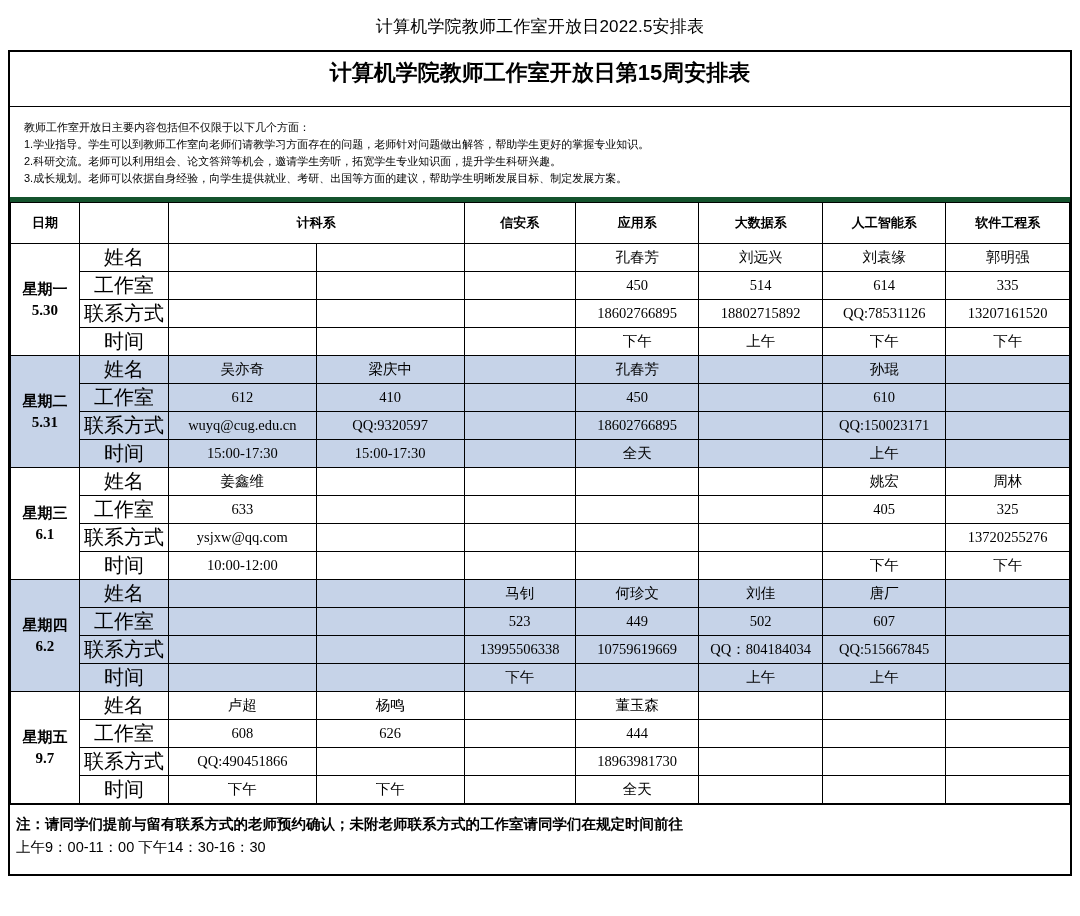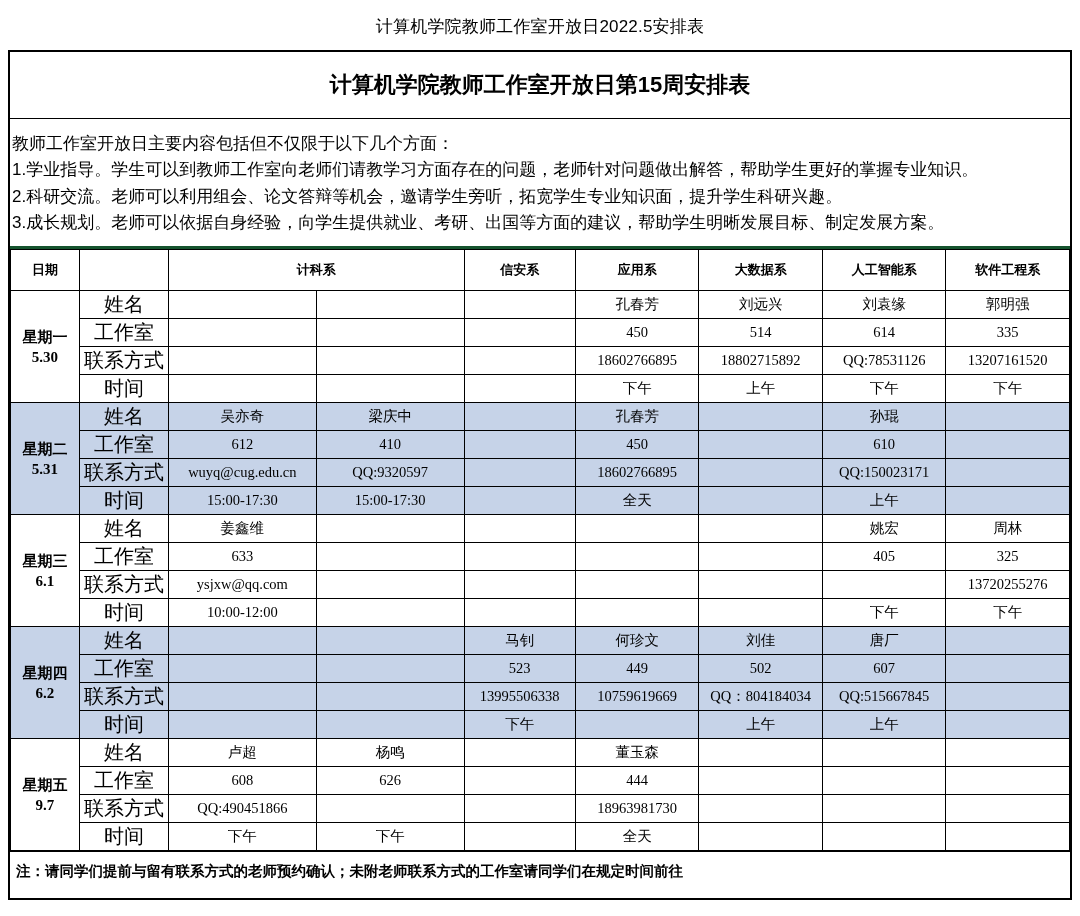--- a/index.html
+++ b/index.html
@@ -30,29 +30,29 @@
   .frame {
     margin: 0 8px;
     border: 2px solid #000;
     box-sizing: border-box;
   }
   .title-bar {
     text-align: center;
     font-size: 22px;
     font-weight: bold;
     font-family: "Liberation Sans", "DejaVu Sans", sans-serif;
-    padding: 18px 0 18px 0;
+    padding: 6px 0 18px 0;
     border-bottom: 1px solid #000;
   }
   .intro {
-    padding: 12px 6px 10px 2px;
-    font-size: 17px;
+    padding: 12px 6px 10px 14px;
+    font-size: 11px;
     font-family: "Liberation Sans", "DejaVu Sans", sans-serif;
     line-height: 1.55;
-    border-bottom: 3px solid #14532d;
+    border-bottom: 5px solid #14532d;
   }
   .intro div { white-space: nowrap; }
   table.sched {
     width: 100%;
     border-collapse: collapse;
     table-layout: fixed;
     font-size: 14.5px;
   }
   table.sched th, table.sched td {
     border: 1px solid #000;
@@ -350,16 +350,17 @@
             <td>全天</td>
             <td></td>
             <td></td>
             <td></td>
           </tr>
         </tbody>
     </table>
 
     <div class="footer">
       <div class="note-line1"><span class="lead">注：</span><span>请同学们提前与留有联系方式的老师预约确认；未附老师联系方式的工作室请同学们在规定时间前往</span></div>
+      <div class="note-line2">上午9：00-11：00    下午14：30-16：30</div>
     </div>
 
   </div>
 </div>
 
 </body></html>

